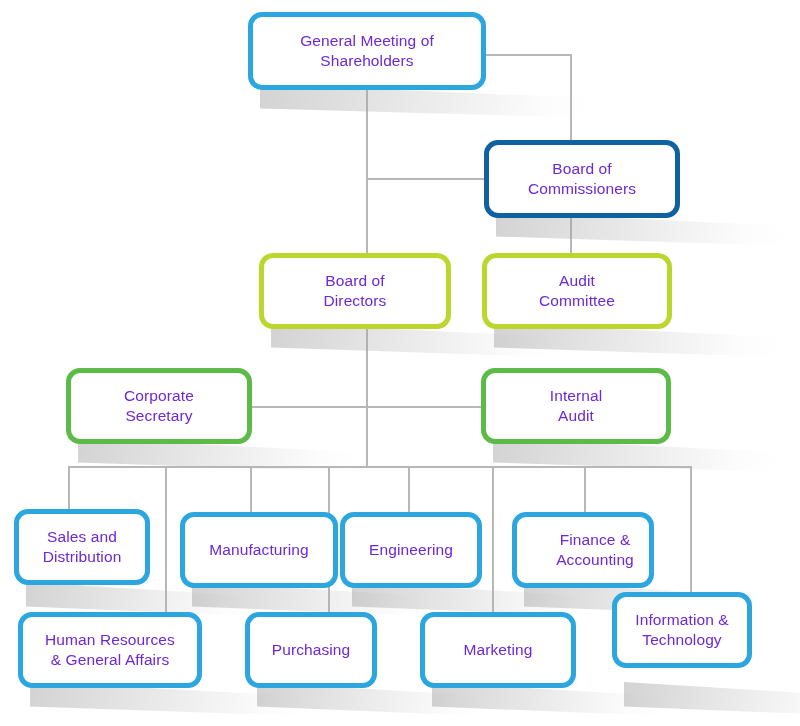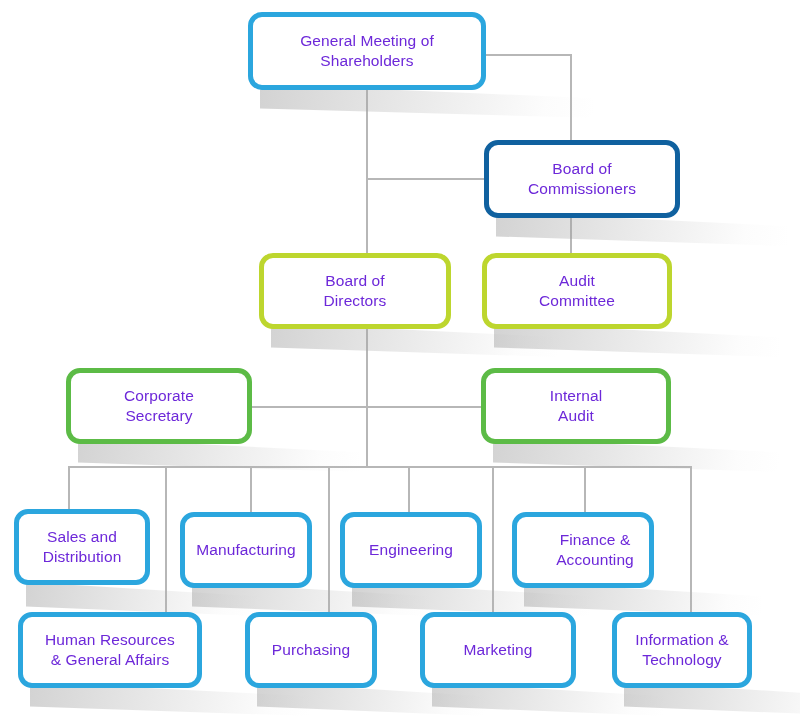--- a/index.html
+++ b/index.html
@@ -120,38 +120,38 @@
 Secretary</span>
       </div>
       <div class="node" style="left: 481px; top: 368px; width: 190px; height: 76px; border-color: rgb(92, 187, 70);">
         <span class="node-label">Internal
 Audit</span>
       </div>
       <div class="node" style="left: 14px; top: 509px; width: 136px; height: 76px; border-color: rgb(43, 166, 222);">
         <span class="node-label">Sales and
 Distribution</span>
       </div>
-      <div class="node" style="left: 180px; top: 512px; width: 132px; height: 76px; border-color: rgb(43, 166, 222);">
+      <div class="node" style="left: 180px; top: 512px; width: 158px; height: 76px; border-color: rgb(43, 166, 222);">
         <span class="node-label">Manufacturing</span>
       </div>
       <div class="node" style="left: 340px; top: 512px; width: 142px; height: 76px; border-color: rgb(43, 166, 222);">
         <span class="node-label">Engineering</span>
       </div>
       <div class="node" style="left: 512px; top: 512px; width: 142px; height: 76px; border-color: rgb(43, 166, 222); padding-left: 24px;">
         <span class="node-label">Finance &amp;
 Accounting</span>
       </div>
       <div class="node" style="left: 18px; top: 612px; width: 184px; height: 76px; border-color: rgb(43, 166, 222);">
         <span class="node-label">Human Resources
 &amp; General Affairs</span>
       </div>
       <div class="node" style="left: 245px; top: 612px; width: 132px; height: 76px; border-color: rgb(43, 166, 222); border-radius: 14px;">
         <span class="node-label">Purchasing</span>
       </div>
       <div class="node" style="left: 420px; top: 612px; width: 156px; height: 76px; border-color: rgb(43, 166, 222);">
         <span class="node-label">Marketing</span>
       </div>
-      <div class="node" style="left: 612px; top: 612px; width: 140px; height: 76px; border-color: rgb(43, 166, 222);">
+      <div class="node" style="left: 612px; top: 592px; width: 140px; height: 76px; border-color: rgb(43, 166, 222);">
         <span class="node-label">Information &amp;
 Technology</span>
       </div>
     </div>
 </div>
 
 </body></html>

